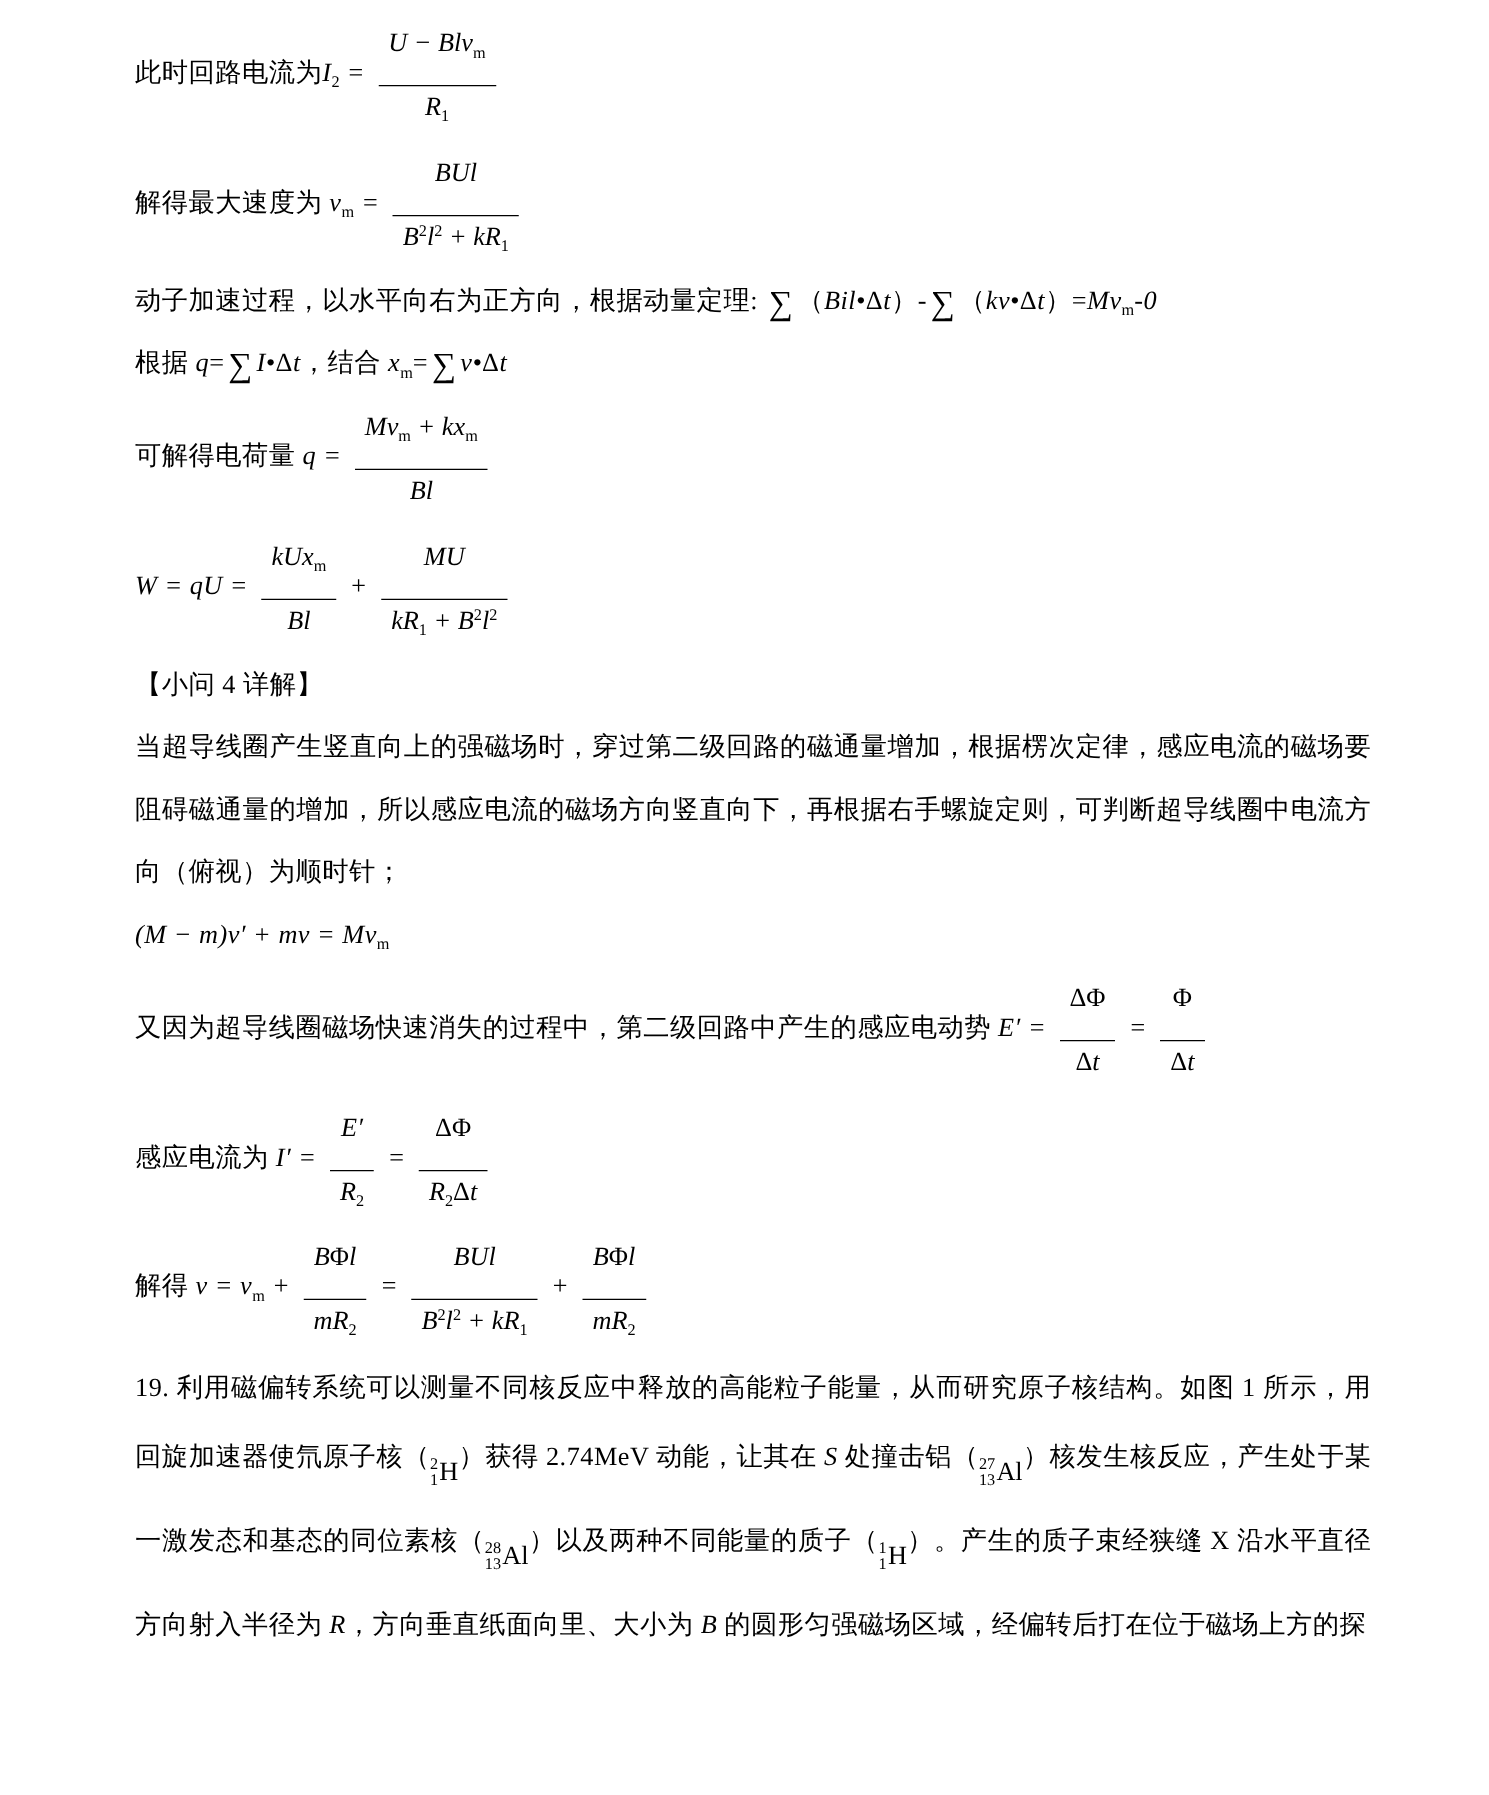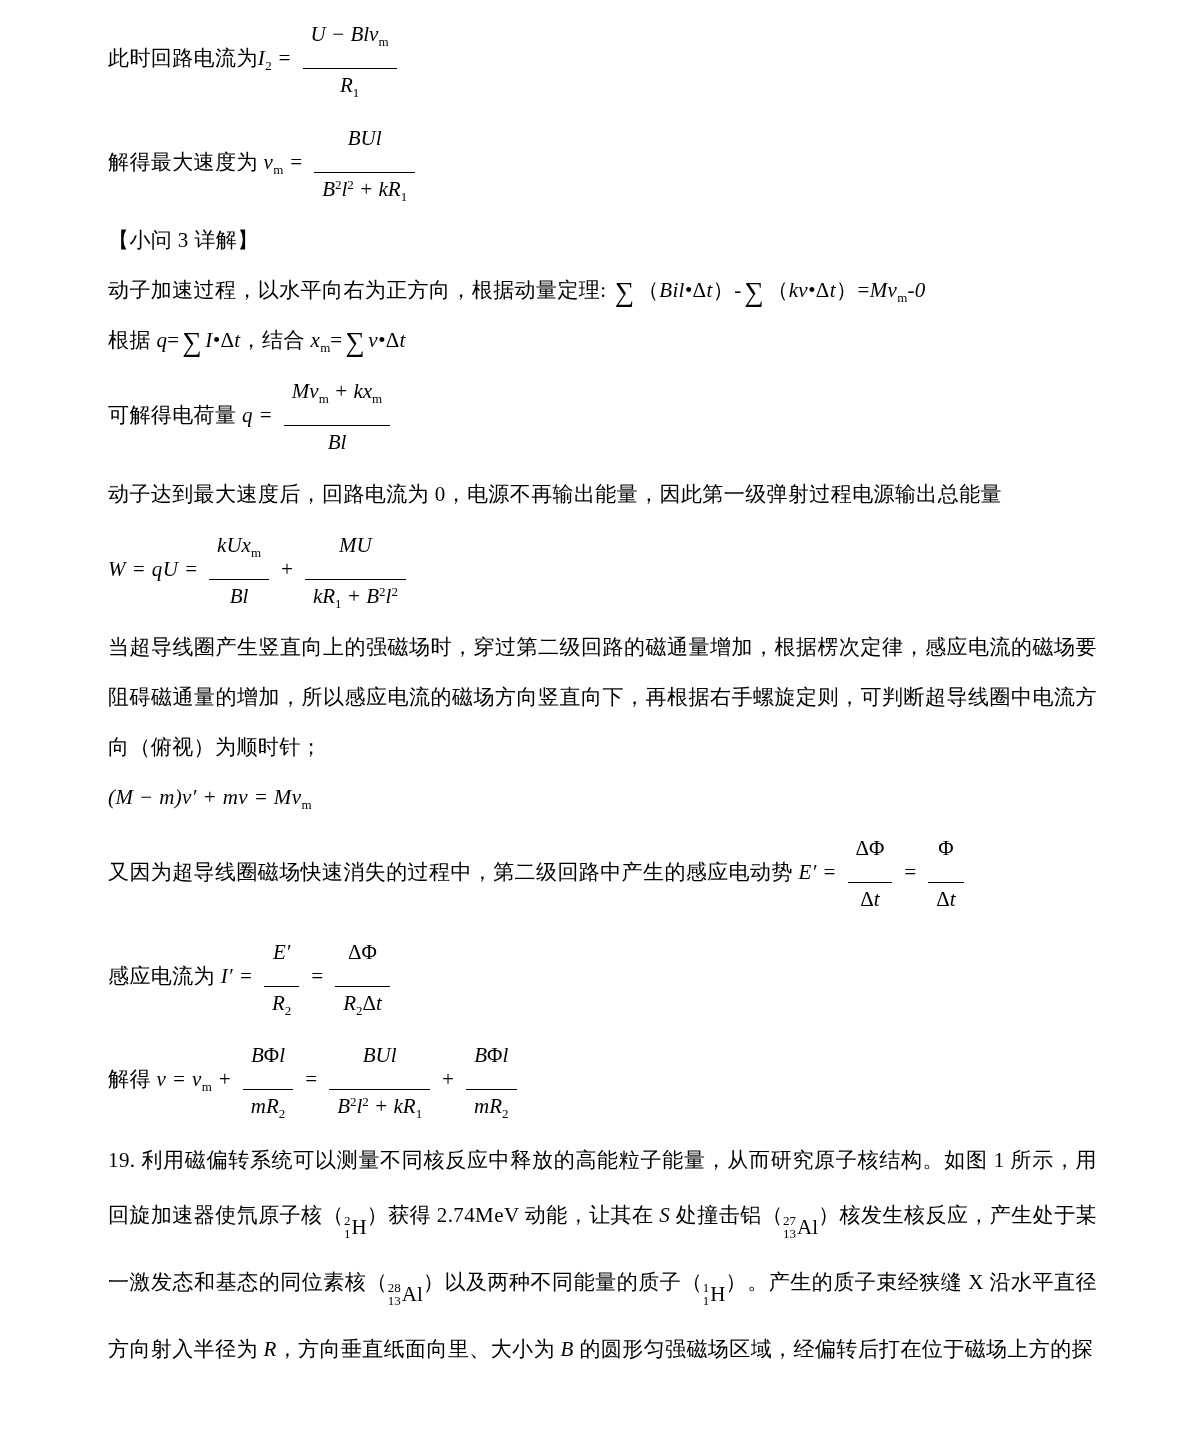--- a/index.html
+++ b/index.html
@@ -77,26 +77,25 @@
   }
   .nuc-sym { font-size: 21px; font-style: normal; }
 </style>
 </head>
 <body>
 
 <div class="page">
   <div id="content">
       <div class="line formula"><span class="zh">此时回路电流为</span><span class="mi">I</span><sub class="ss">2</sub><span class="mi"> = </span><span class="frac"><span class="num"><span class="mi">U − Blv</span><sub class="ss">m</sub></span><span class="den"><span class="mi">R</span><sub class="ss">1</sub></span></span></div>
       <div class="line formula"><span class="zh">解得最大速度为 </span><span class="mi">v</span><sub class="ss">m</sub><span class="mi"> = </span><span class="frac"><span class="num"><span class="mi">BUl</span></span><span class="den"><span class="mi">B</span><sup class="ss">2</sup><span class="mi">l</span><sup class="ss">2</sup><span class="mi"> + kR</span><sub class="ss">1</sub></span></span></div>
-      <div class="line heading"><span class="zh">【小问 3 详解】</span></div>
       <div class="line text"><span class="zh">动子加速过程，以水平向右为正方向，根据动量定理: </span><span class="sum">∑</span><span class="zh">（</span><span class="mi">Bil•</span><span class="mr">Δ</span><span class="mi">t</span><span class="zh">）-</span><span class="sum">∑</span><span class="zh">（</span><span class="mi">kv•</span><span class="mr">Δ</span><span class="mi">t</span><span class="zh">）=</span><span class="mi">Mv</span><sub class="ss">m</sub><span class="mi">-0</span></div>
       <div class="line text"><span class="zh">根据 </span><span class="mi">q</span><span class="zh">=</span><span class="sum">∑</span><span class="mi">I•</span><span class="mr">Δ</span><span class="mi">t</span><span class="zh">，结合 </span><span class="mi">x</span><sub class="ss">m</sub><span class="zh">=</span><span class="sum">∑</span><span class="mi">v•</span><span class="mr">Δ</span><span class="mi">t</span></div>
       <div class="line formula"><span class="zh">可解得电荷量 </span><span class="mi">q</span><span class="mi"> = </span><span class="frac"><span class="num"><span class="mi">Mv</span><sub class="ss">m</sub><span class="mi"> + kx</span><sub class="ss">m</sub></span><span class="den"><span class="mi">Bl</span></span></span></div>
-      <div class="line text"><span class="zh">动子达到最大速度后，回路电流为 0，电源不再输出能量，因此第一级弹射过程电源输出总能量</span></div>
       <div class="line formula"><span class="mi">W = qU = </span><span class="frac"><span class="num"><span class="mi">kUx</span><sub class="ss">m</sub></span><span class="den"><span class="mi">Bl</span></span></span><span class="mi"> + </span><span class="frac"><span class="num"><span class="mi">MU</span></span><span class="den"><span class="mi">kR</span><sub class="ss">1</sub><span class="mi"> + B</span><sup class="ss">2</sup><span class="mi">l</span><sup class="ss">2</sup></span></span></div>
+      <div class="line heading"><span class="zh">【小问 4 详解】</span></div>
       <div class="line para"><span class="zh">当超导线圈产生竖直向上的强磁场时，穿过第二级回路的磁通量增加，根据楞次定律，感应电流的磁场要阻碍磁通量的增加，所以感应电流的磁场方向竖直向下，再根据右手螺旋定则，可判断超导线圈中电流方向（俯视）为顺时针；</span></div>
       <div class="line text"><span class="mi">(M − m)v′ + mv = Mv</span><sub class="ss">m</sub></div>
       <div class="line formula"><span class="zh">又因为超导线圈磁场快速消失的过程中，第二级回路中产生的感应电动势 </span><span class="mi">E′</span><span class="mi"> = </span><span class="frac"><span class="num"><span class="mr">ΔΦ</span></span><span class="den"><span class="mr">Δ</span><span class="mi">t</span></span></span><span class="mi"> = </span><span class="frac"><span class="num"><span class="mr">Φ</span></span><span class="den"><span class="mr">Δ</span><span class="mi">t</span></span></span></div>
       <div class="line formula"><span class="zh">感应电流为 </span><span class="mi">I′</span><span class="mi"> = </span><span class="frac"><span class="num"><span class="mi">E′</span></span><span class="den"><span class="mi">R</span><sub class="ss">2</sub></span></span><span class="mi"> = </span><span class="frac"><span class="num"><span class="mr">ΔΦ</span></span><span class="den"><span class="mi">R</span><sub class="ss">2</sub><span class="mr">Δ</span><span class="mi">t</span></span></span></div>
       <div class="line formula"><span class="zh">解得 </span><span class="mi">v = v</span><sub class="ss">m</sub><span class="mi"> + </span><span class="frac"><span class="num"><span class="mi">B</span><span class="mr">Φ</span><span class="mi">l</span></span><span class="den"><span class="mi">mR</span><sub class="ss">2</sub></span></span><span class="mi"> = </span><span class="frac"><span class="num"><span class="mi">BUl</span></span><span class="den"><span class="mi">B</span><sup class="ss">2</sup><span class="mi">l</span><sup class="ss">2</sup><span class="mi"> + kR</span><sub class="ss">1</sub></span></span><span class="mi"> + </span><span class="frac"><span class="num"><span class="mi">B</span><span class="mr">Φ</span><span class="mi">l</span></span><span class="den"><span class="mi">mR</span><sub class="ss">2</sub></span></span></div>
       <div class="line para q19"><span class="zh">19. 利用磁偏转系统可以测量不同核反应中释放的高能粒子能量，从而研究原子核结构。如图 1 所示，用回旋加速器使氘原子核（</span><span class="nuc">
           <span class="nuc-stack">
             <span class="nuc-a">2</span>
             <span class="nuc-z">1</span>
           </span>

